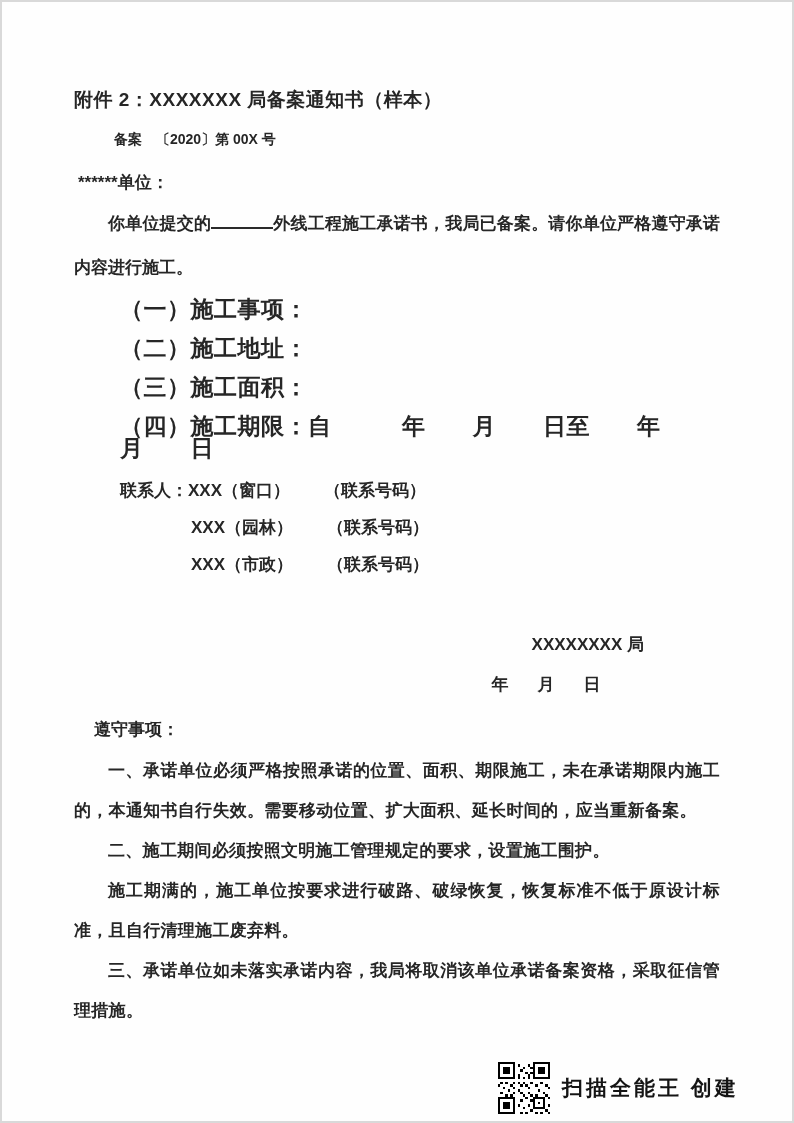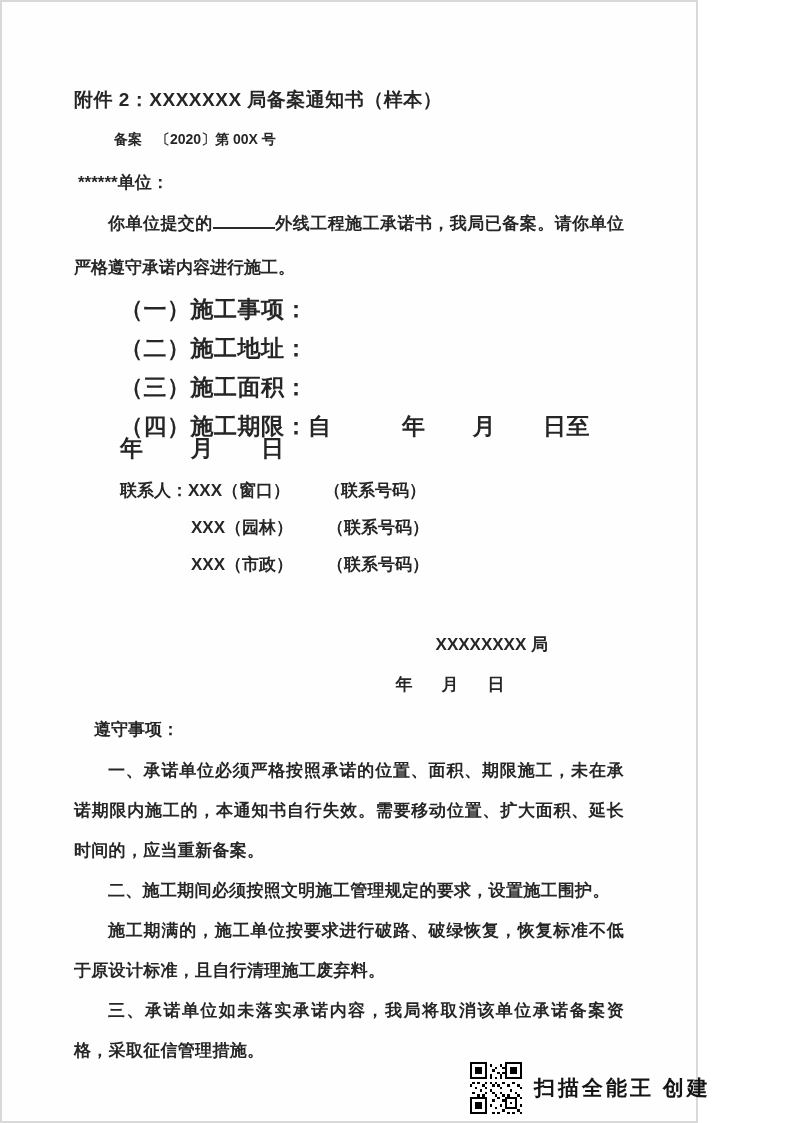--- a/index.html
+++ b/index.html
@@ -3,21 +3,21 @@
 <meta charset="utf-8">
 <style>
   html,body{margin:0;padding:0;background:#ffffff;}
   body{
     width:794px;height:1123px;overflow:hidden;
     font-family:"Liberation Sans","DejaVu Sans",sans-serif;
     color:#262626;
   }
   .page{
     position:relative;box-sizing:border-box;
-    width:698px;height:1123px;
+    width:794px;height:1123px;
     border:2px solid #d9d9d9;
     background:#fefefe;
     padding:86px 72px 0 72px;
     font-weight:700;
   }
   .doc-title{
     font-size:19px;line-height:24px;margin:0 0 16px 0;
     letter-spacing:0.5px;
   }
   .doc-number{
@@ -55,21 +55,21 @@
   .signature .sign-date{line-height:24px;margin-top:16px;letter-spacing:6px;}
   .rules{clear:both;padding-top:22px;}
   .rules-heading{
     font-size:17px;line-height:22px;margin:0 0 10px 20px;
   }
   .rule-paragraph{
     font-size:17px;line-height:40px;margin:0;
     text-indent:2em;text-align:justify;letter-spacing:0.3px;
   }
   .scan-footer{
-    position:absolute;left:468px;top:1060px;
+    position:absolute;left:496px;top:1060px;
     display:flex;align-items:center;
   }
   .qr{width:52px;height:52px;display:block;}
   .watermark{
     margin-left:12px;font-size:21px;font-weight:700;color:#141414;
     letter-spacing:3px;white-space:nowrap;
   }
 </style>
 </head>
 <body>

